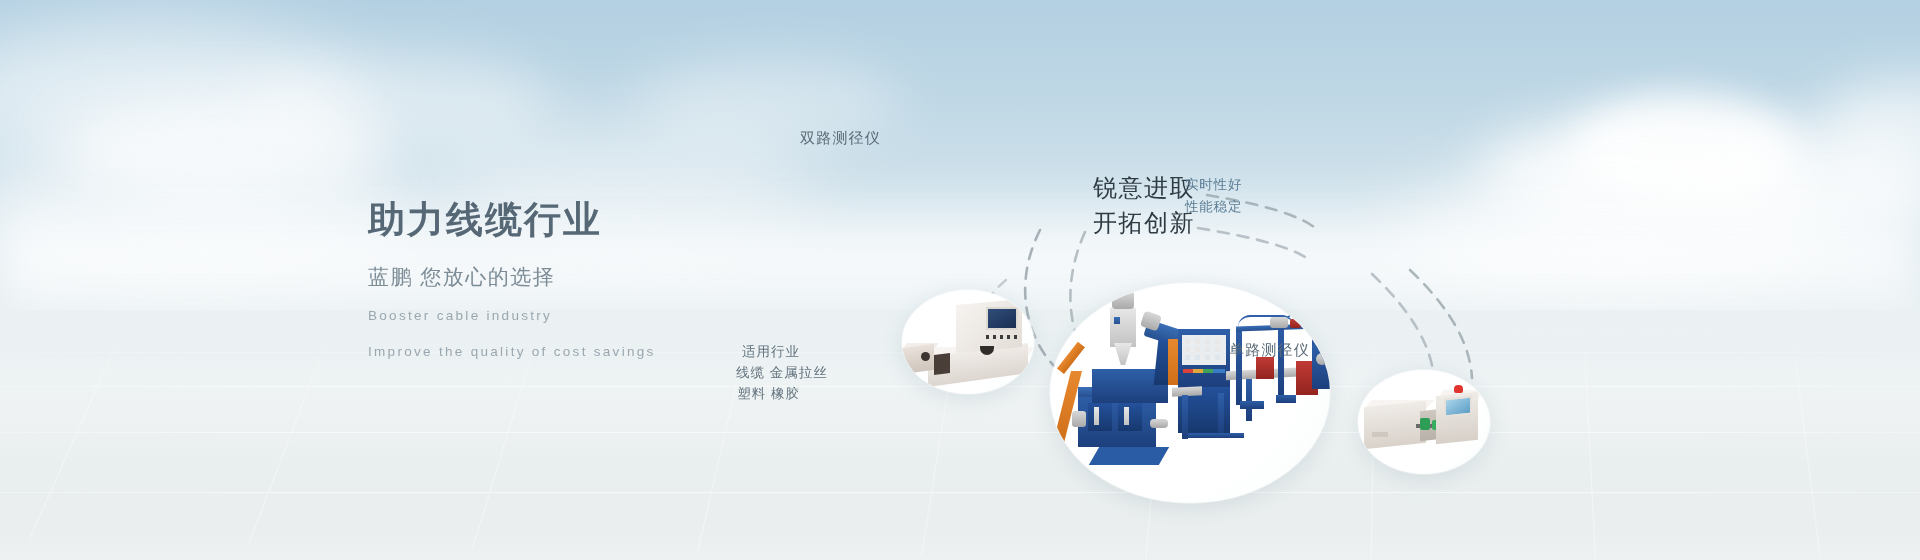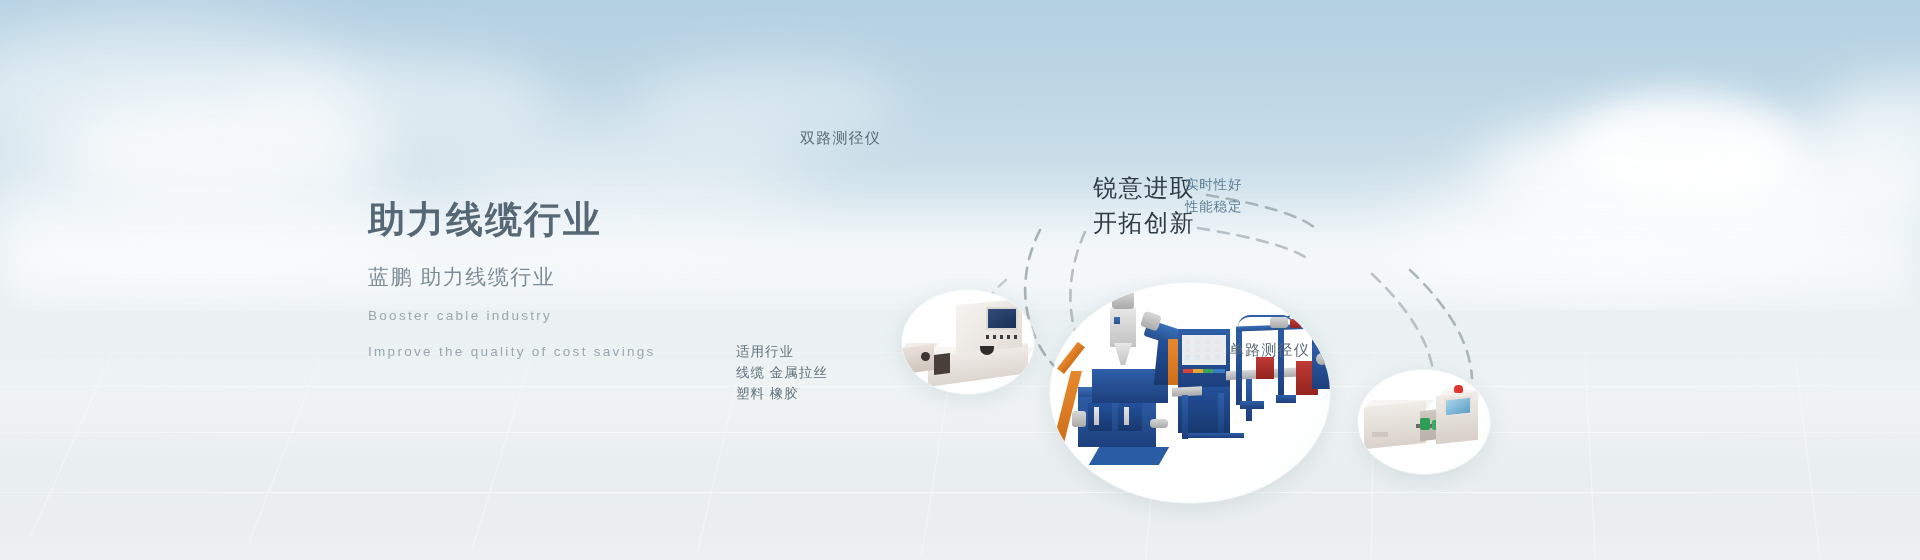--- a/index.html
+++ b/index.html
@@ -272,21 +272,21 @@
     <div class="vline" style="left:59%;  transform:rotate(5deg);   opacity:.55;"></div>
     <div class="vline" style="left:68%;  transform:rotate(1deg);   opacity:.55;"></div>
     <div class="vline" style="left:77%;  transform:rotate(-3deg);  opacity:.55;"></div>
     <div class="vline" style="left:86%;  transform:rotate(-7deg);  opacity:.55;"></div>
 
   </div>
   <div class="floorfade"></div>
 
   <div class="copy">
     <div class="h1">助力线缆行业</div>
-    <div class="h2">蓝鹏 助力线缆行业</div>
+    <div class="h2">蓝鹏 您放心的选择</div>
     <div class="en">Booster cable industry</div>
     <div class="en">Improve the quality of cost savings</div>
   </div>
 
   <svg class="connectors" width="1920" height="560" viewBox="0 0 1920 560">
     <path d="M 1040 230 C 1010 290, 1030 345, 1060 372" fill="none" stroke="#9aa6ad" stroke-width="2.6" stroke-dasharray="11 9" stroke-linecap="round" opacity=".85"></path>
     <path d="M 1085 232 C 1058 292, 1072 346, 1098 374" fill="none" stroke="#9aa6ad" stroke-width="2.6" stroke-dasharray="11 9" stroke-linecap="round" opacity=".7"></path>
     <path d="M 1207 195 C 1265 205, 1300 215, 1318 230" fill="none" stroke="#9aa6ad" stroke-width="2.6" stroke-dasharray="11 9" stroke-linecap="round" opacity=".8"></path>
     <path d="M 1198 228 C 1258 238, 1296 248, 1312 262" fill="none" stroke="#9aa6ad" stroke-width="2.6" stroke-dasharray="11 9" stroke-linecap="round" opacity=".65"></path>
     <path d="M 1410 270 C 1452 310, 1470 345, 1472 378" fill="none" stroke="#9aa6ad" stroke-width="2.6" stroke-dasharray="11 9" stroke-linecap="round" opacity=".8"></path>
@@ -396,19 +396,19 @@
   <div class="slogan" style="left:1073px; top:170px;">
     <div>锐意进取</div>
     <div>开拓创新</div>
   </div>
 
   <div class="lbl lbl-blue" style="left:1185px; top:174px; text-align:left;">
     <div>实时性好</div>
     <div>性能稳定</div>
   </div>
 
-  <div class="lbl lbl-small" style="left:736px; top:341px; width:64px; text-align:left;">
+  <div class="lbl lbl-small" style="left:736px; top:341px; width:64px; text-align:right;">
     <div style="width:64px;">适用行业</div>
     <div style="width:64px;">线缆 金属拉丝</div>
     <div style="width:64px;">塑料 橡胶</div>
   </div>
 
 </div>
 
 </body></html>

